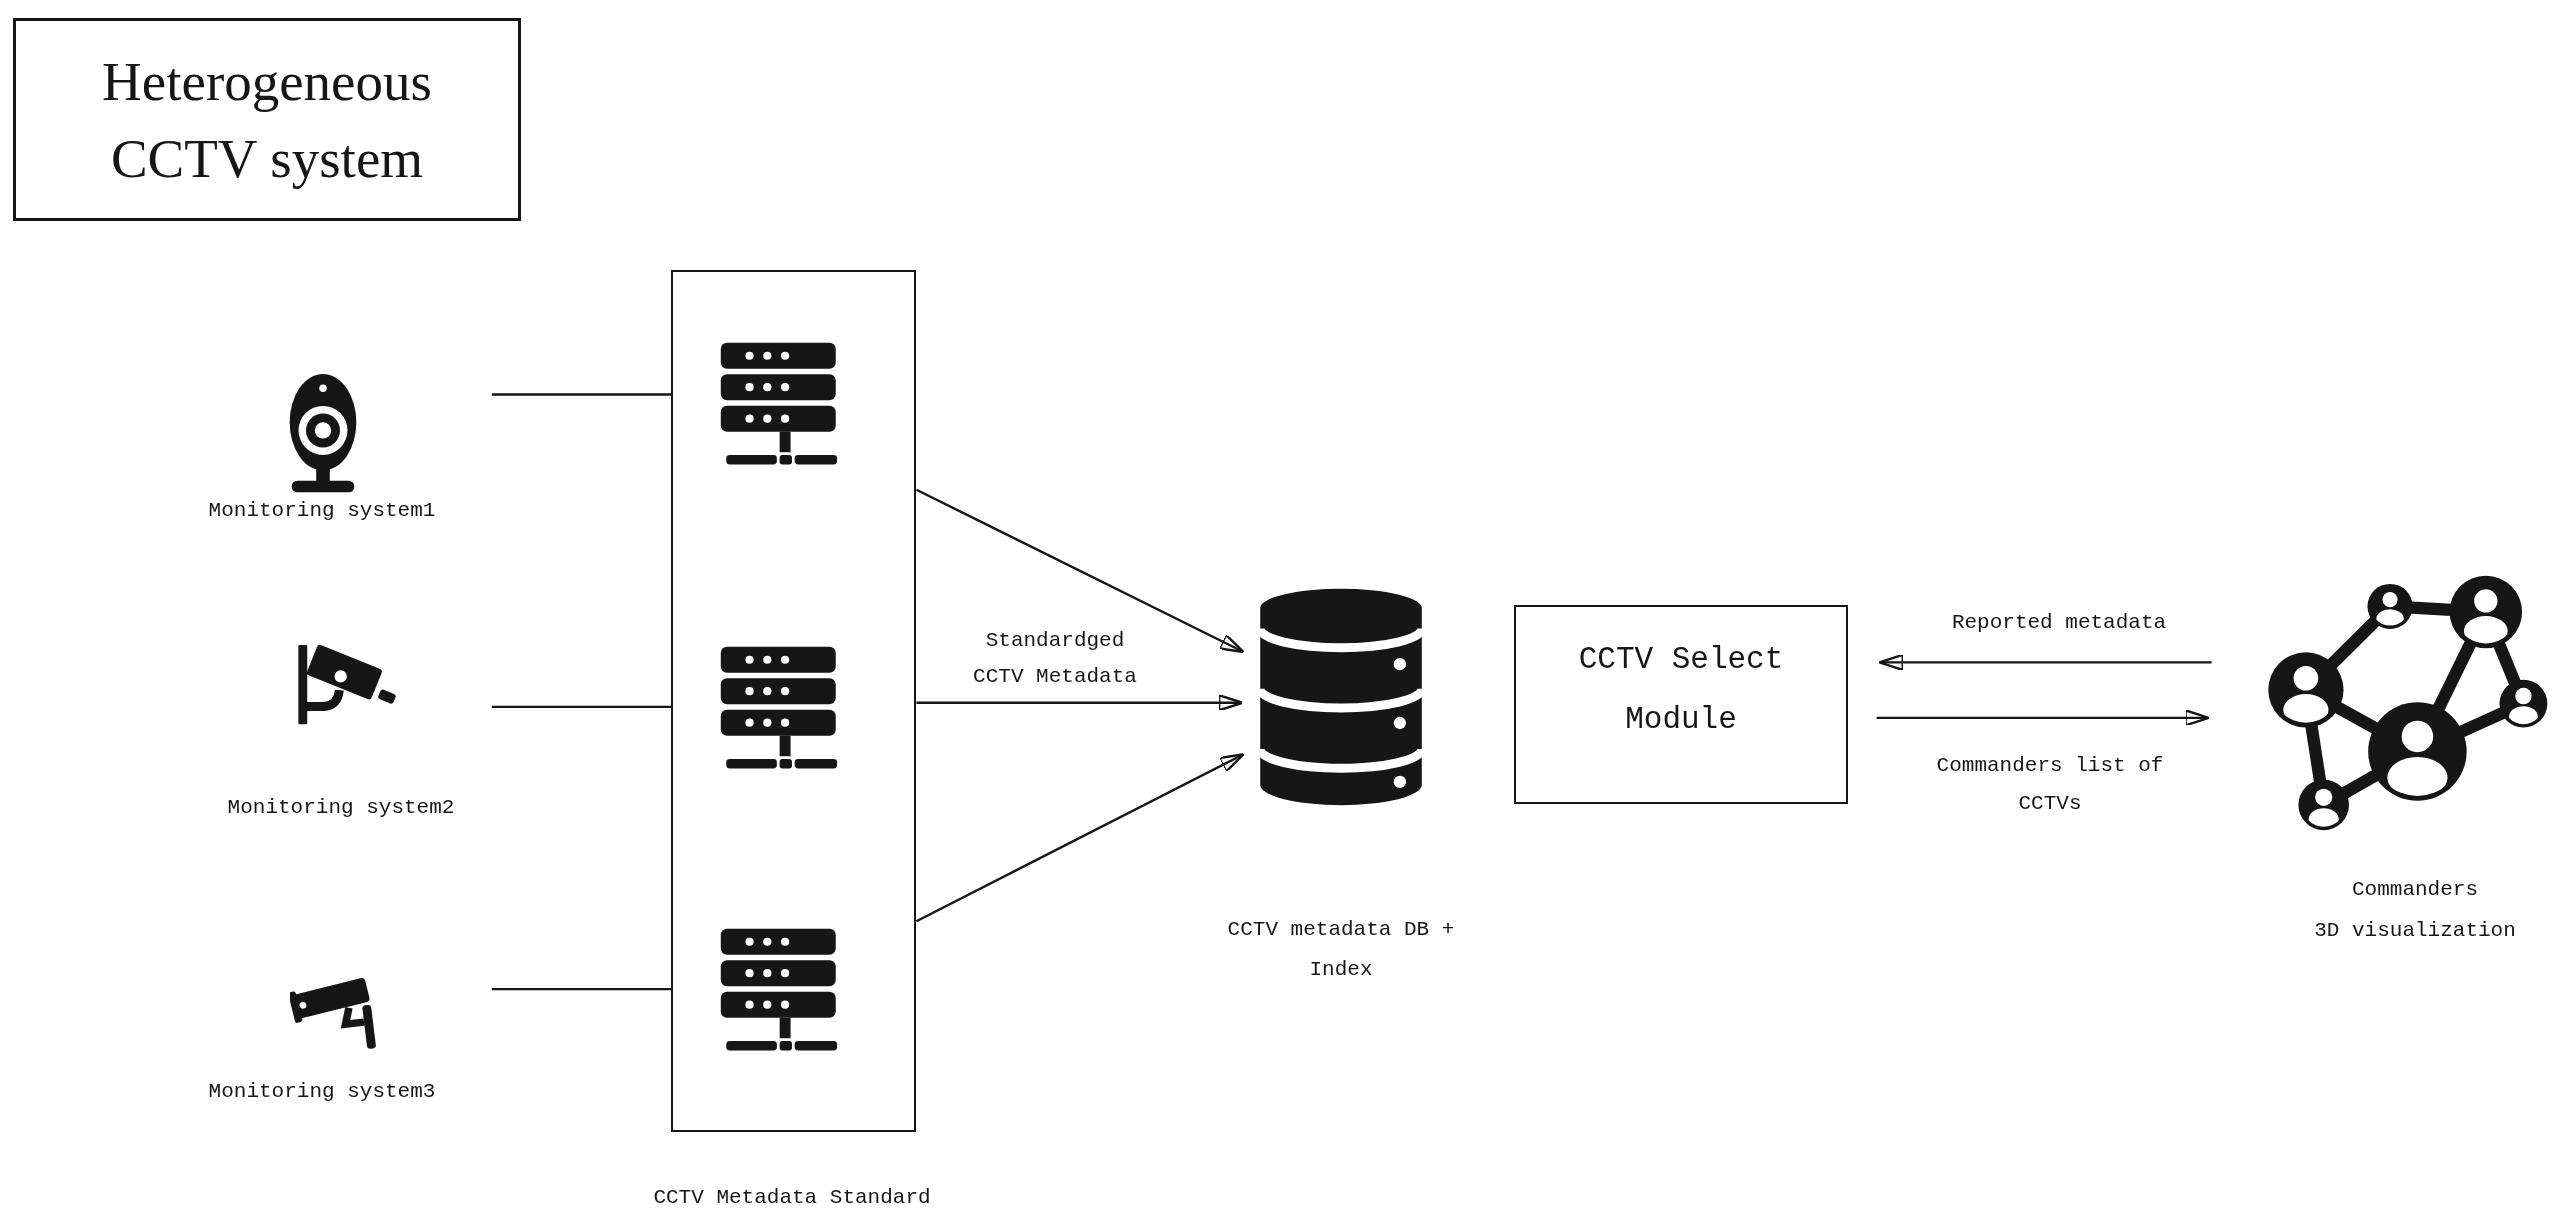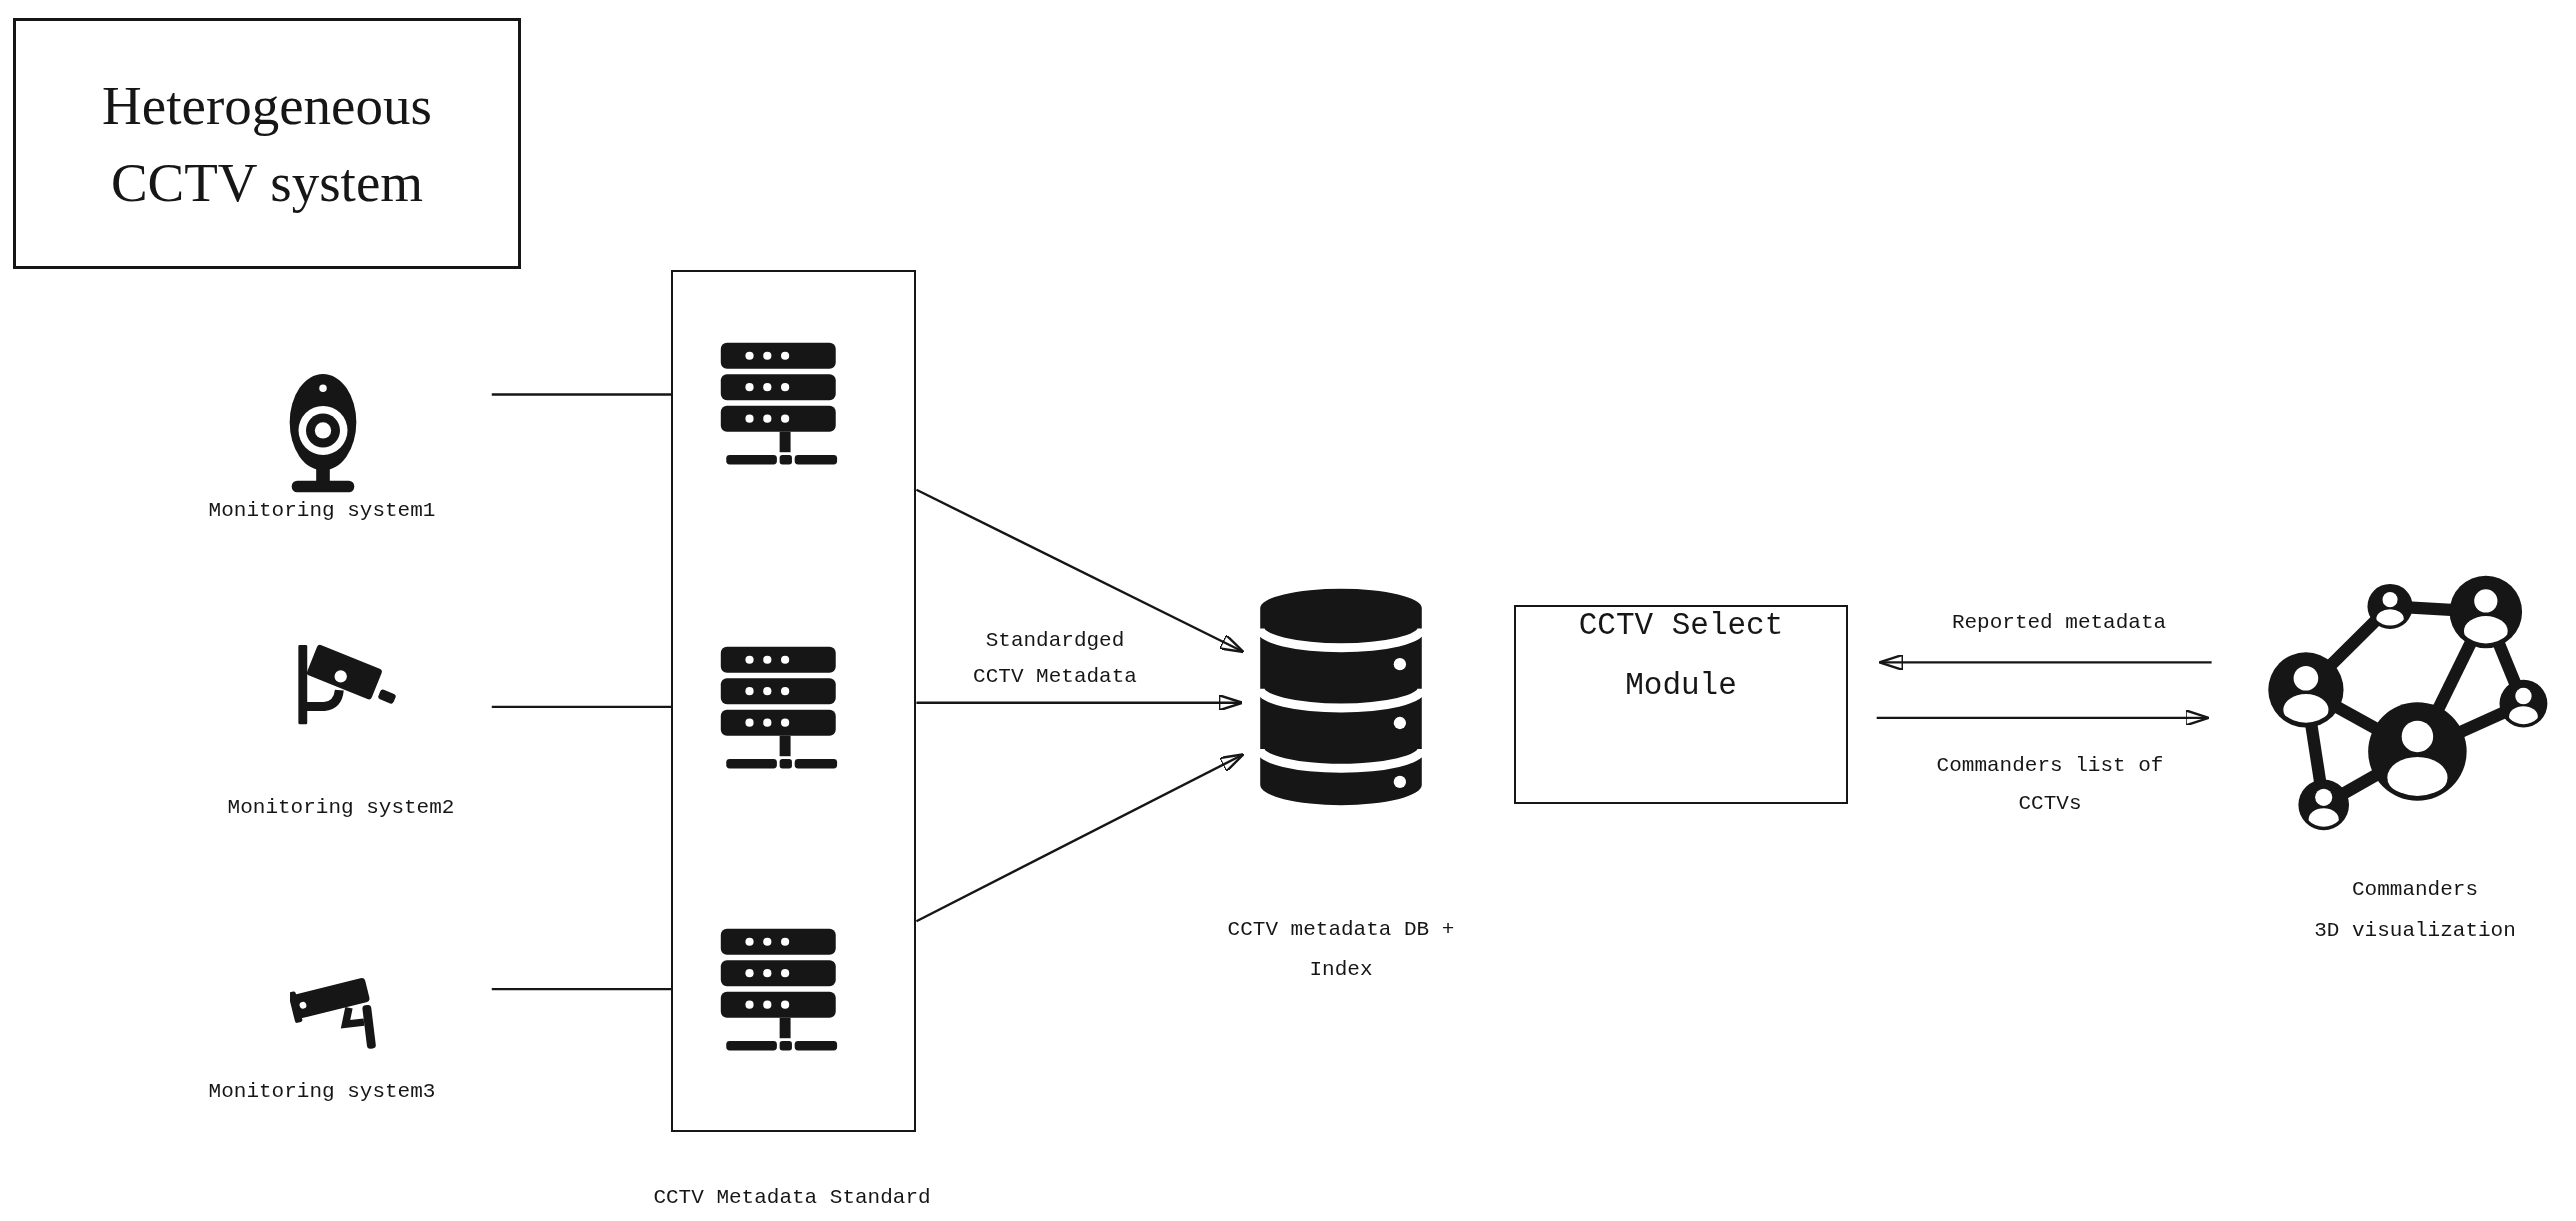--- a/index.html
+++ b/index.html
@@ -28,21 +28,21 @@
     fill: none;
   }
   .box {
     position: absolute;
     border: 2.7px solid #161616;
     background: #ffffff;
     box-sizing: border-box;
   }
   .title-box {
     left: 13px; top: 18px;
-    width: 508px; height: 251px;
+    width: 508px; height: 203px;
     display: flex;
     flex-direction: column;
     align-items: center;
     justify-content: center;
     font-family: "Liberation Serif", "DejaVu Serif", serif;
     font-size: 55px;
     line-height: 77px;
     text-align: center;
     border-width: 3.4px;
   }
@@ -50,20 +50,21 @@
     left: 671px; top: 270px;
     width: 245px; height: 862px;
   }
   .select-box {
     left: 1514px; top: 605px;
     width: 334px; height: 199px;
     border-width: 2.1px;
     display: flex;
     flex-direction: column;
     align-items: center;
+    padding-top: 34px;
     gap: 22.6px;
     font-size: 31px;
     line-height: 37px;
   }
   .icon {
     position: absolute;
   }
   .icon svg .ink { fill: #161616; }
   .icon svg .paper { fill: #ffffff; }
   .label {

